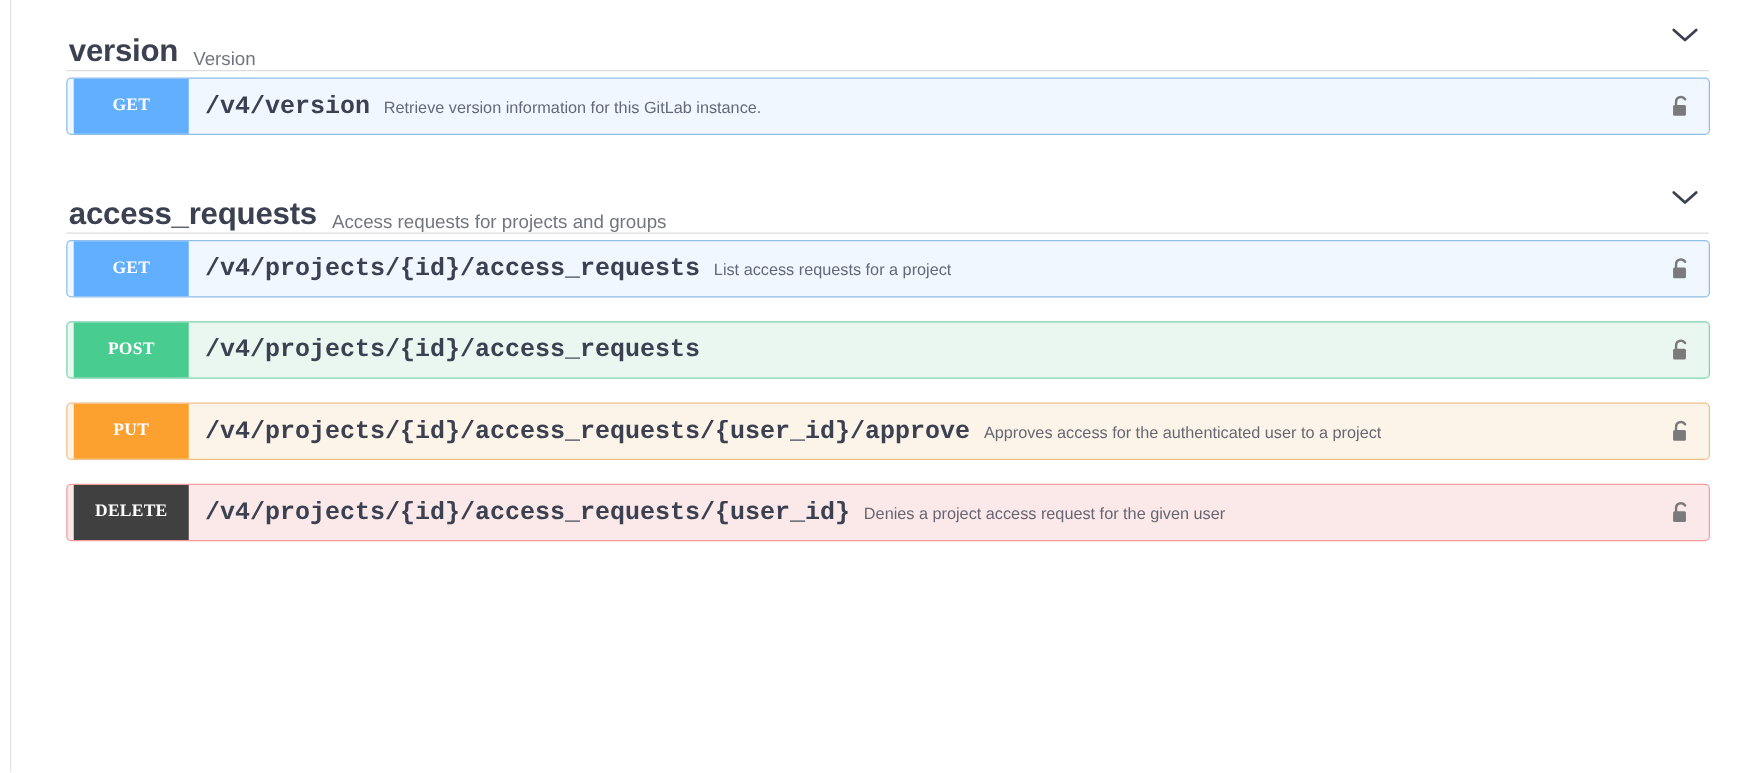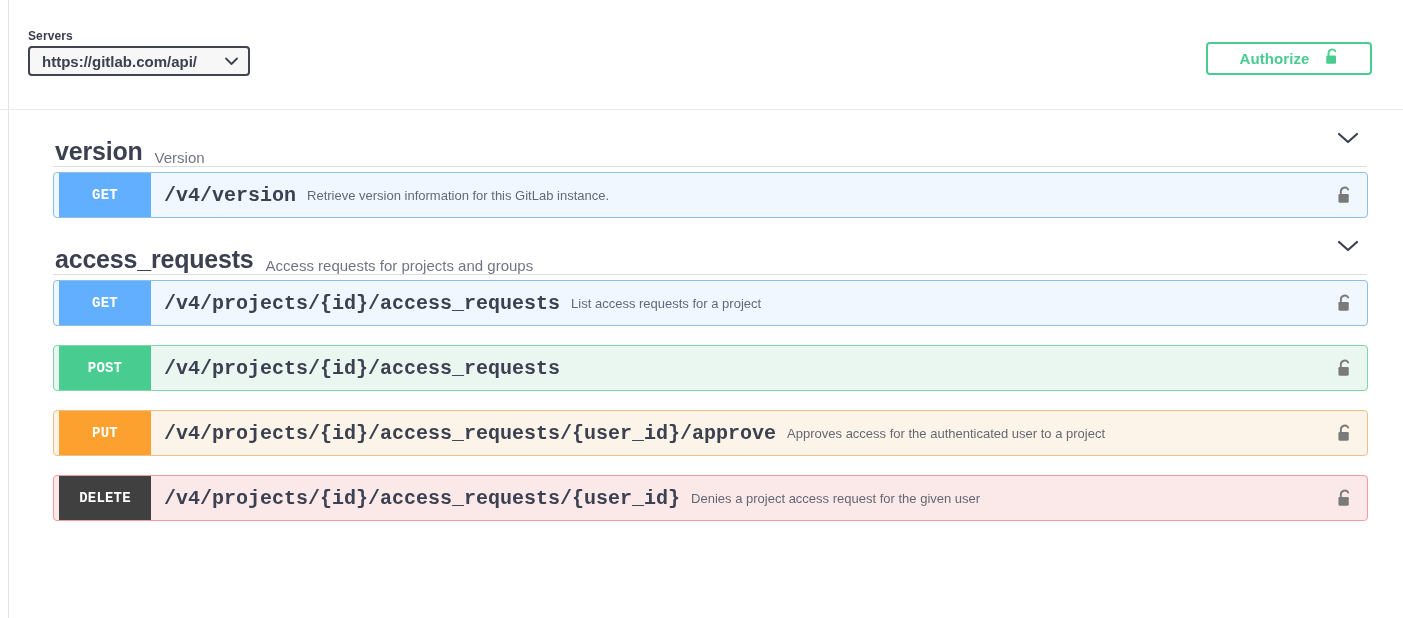--- a/index.html
+++ b/index.html
@@ -160,21 +160,21 @@
     width: 92px;
     height: 53px;
     margin: 0 0 0 5px;
     border-radius: 3px;
     display: flex;
     align-items: center;
     justify-content: center;
     color: #ffffff;
     font-size: 14px;
     font-weight: bold;
-    font-family: Liberation Mono, monospace;
+    font-family: Liberation Serif, serif;
     letter-spacing: .2px;
   }
 
   .op-path {
     margin-left: 13px;
     font-family: "Liberation Mono", monospace;
     font-size: 20px;
     font-weight: bold;
     color: #3b4151;
     white-space: nowrap;
@@ -206,47 +206,20 @@
   .row-put    { background: #fcf4e8; border-color: #f0c08a; }
   .row-delete { background: #fbe9e9; border-color: #f29c9c; }
 </style>
 </head>
 <body>
 
 <div id="app">
 
   <div class="left-rule"></div>
 
-  <div class="scheme-bar">
-
-    <div class="servers-block">
-      <label class="servers-label">Servers</label>
-
-      <div class="server-select">
-        <span class="val">https://gitlab.com/api/</span>
-        <span class="sel-chevron">
-          <svg width="15" height="10" viewBox="0 0 15 10" aria-hidden="true">
-            <polyline points="2,2.5 7.5,8 13,2.5" fill="none" stroke="#3b4151" stroke-width="1.8" stroke-linecap="round" stroke-linejoin="round"></polyline>
-          </svg>
-        </span>
-      </div>
-    </div>
-
-    <div class="authorize-wrap">
-      <button class="authorize-btn">
-        <span class="lbl">Authorize</span>
-        <span>
-          <svg width="15" height="18" viewBox="0 0 20 24" aria-hidden="true">
-            <path d="M6 10V7a5 5 0 0 1 9.2-2.7" fill="none" stroke="#49cc90" stroke-width="2.4" stroke-linecap="round"></path>
-            <rect x="3" y="10" width="13" height="11" rx="1.6" fill="#49cc90"></rect>
-          </svg>
-        </span>
-      </button>
-    </div>
-  </div>
 
   <div class="api-body">
 
     <div class="tag-section">
       <div class="tag-header">
         <span class="tag-name">version</span>
         <span class="tag-desc">Version</span>
         <span class="tag-chevron">
           <svg width="24" height="14" viewBox="0 0 24 14" aria-hidden="true">
             <polyline points="3,3 12,11 21,3" fill="none" stroke="#3b4151" stroke-width="2.2" stroke-linecap="round" stroke-linejoin="round"></polyline>
@@ -264,21 +237,21 @@
           <span class="op-lock">
             <svg width="16" height="19" viewBox="0 0 20 24" aria-hidden="true">
               <path d="M6 10V7a5 5 0 0 1 9.2-2.7" fill="none" stroke="#7a7a7a" stroke-width="2.4" stroke-linecap="round"></path>
               <rect x="3" y="10" width="13" height="11" rx="1.6" fill="#7a7a7a"></rect>
             </svg>
           </span>
         </div>
       </div>
     </div>
 
-    <div class="tag-section" style="">
+    <div class="tag-section" style="margin-top:22px;">
       <div class="tag-header">
         <span class="tag-name">access_requests</span>
         <span class="tag-desc">Access requests for projects and groups</span>
         <span class="tag-chevron">
           <svg width="24" height="14" viewBox="0 0 24 14" aria-hidden="true">
             <polyline points="3,3 12,11 21,3" fill="none" stroke="#3b4151" stroke-width="2.2" stroke-linecap="round" stroke-linejoin="round"></polyline>
           </svg>
         </span>
       </div>
       <div class="tag-rule"></div>

